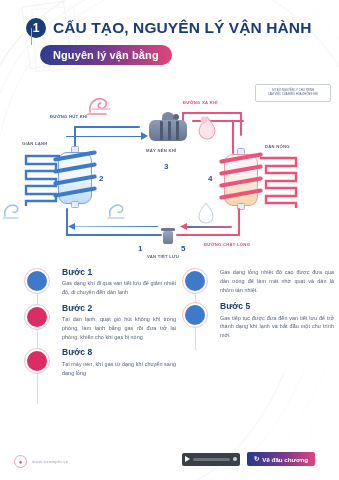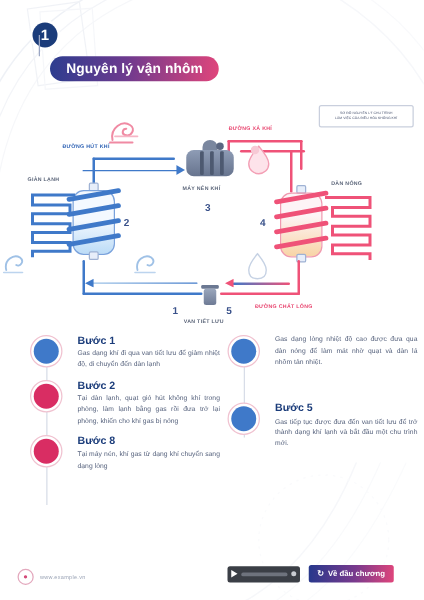--- a/index.html
+++ b/index.html
@@ -189,24 +189,25 @@
   <svg class="bg-swoosh bg-bottom" viewBox="0 0 240 140">
     <path d="M0 130 C 70 120, 120 70, 150 -10" fill="none" stroke="#e6e9f1" stroke-width="1.2"></path>
     <path d="M16 136 C 86 126, 134 74, 168 -6" fill="none" stroke="#eef0f5" stroke-width="1"></path>
     <path d="M36 140 C 106 130, 150 78, 186 0" fill="none" stroke="#f1f3f7" stroke-width="1"></path>
     <circle cx="120" cy="62" r="52" fill="none" stroke="#f0f2f7" stroke-width="1" stroke-dasharray="2 4"></circle>
   </svg>
 
   <div class="header">
     <div class="title-row">
       <div class="num-badge">1</div>
+      <div class="main-title">CẤU TẠO, NGUYÊN LÝ VẬN HÀNH</div>
     </div>
     <div class="badge-wrap">
       <div class="badge-tick"></div>
-      <div class="sub-badge">Nguyên lý vận nhôm</div>
+      <div class="sub-badge">Nguyên lý vận bằng</div>
     </div>
   </div>
 
   <div class="note-box">
     <div class="note-line">SƠ ĐỒ NGUYÊN LÝ CHU TRÌNH</div>
     <div class="note-line">LÀM VIỆC CỦA ĐIỀU HÒA KHÔNG KHÍ</div>
   </div>
 
   <div class="diagram">
 
@@ -348,21 +349,21 @@
     <div class="col right">
       <div class="connector" style="left:13px; top:24px; height:58px;"></div>
 
       <div class="step">
         <div class="dot-wrap">
           <div class="dot blue"></div>
         </div>
         <div class="step-text">Gas dạng lỏng nhiệt độ cao được đưa qua dàn nóng để làm mát nhờ quạt và dàn lá nhôm tản nhiệt.</div>
       </div>
 
-      <div class="step" style="margin-top:28px;">
+      <div class="step" style="margin-top:8px;">
         <div class="dot-wrap">
           <div class="dot blue"></div>
         </div>
         <div class="step-title">Bước 5</div>
         <div class="step-text">Gas tiếp tục được đưa đến van tiết lưu để trở thành dạng khí lạnh và bắt đầu một chu trình mới.</div>
       </div>
     </div>
   </div>
 
   <div class="footer">

